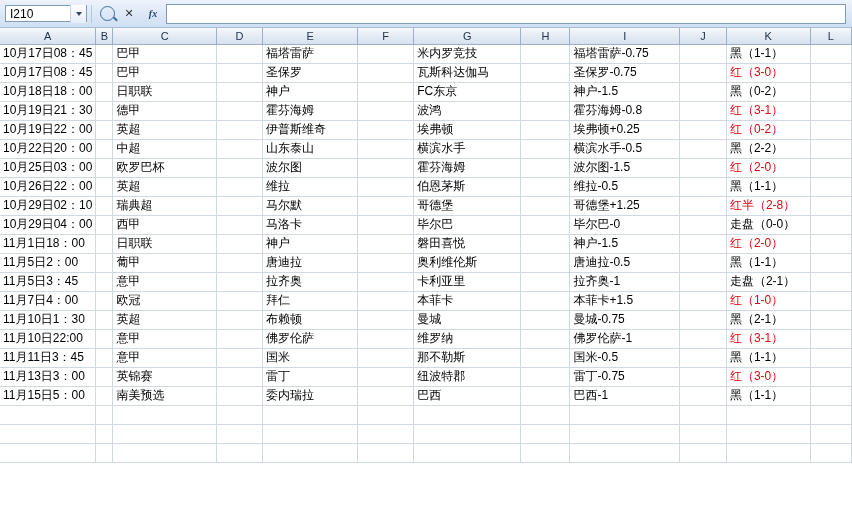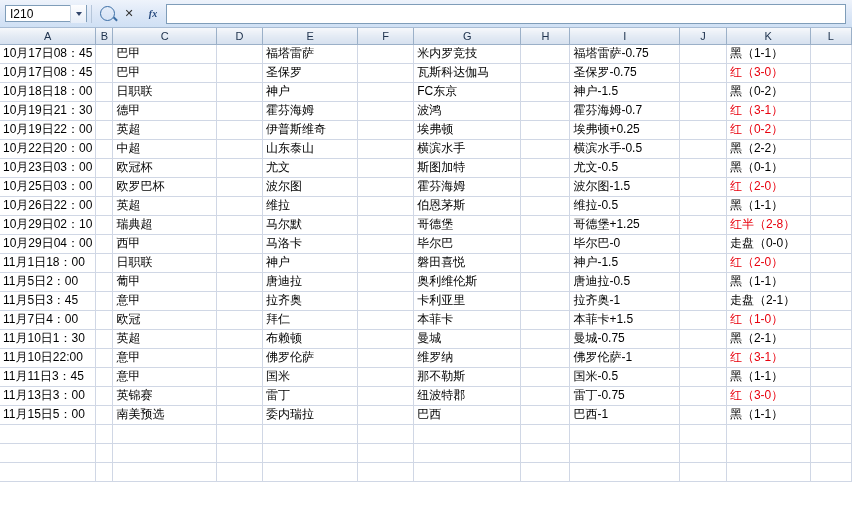--- a/index.html
+++ b/index.html
@@ -183,21 +183,21 @@
         </tr>
         <tr>
           <td class="cA">10月19日21：30</td>
           <td class="cB"></td>
           <td class="cC">德甲</td>
           <td class="cD"></td>
           <td class="cE">霍芬海姆</td>
           <td class="cF"></td>
           <td class="cG">波鸿</td>
           <td class="cH"></td>
-          <td class="cI">霍芬海姆-0.7</td>
+          <td class="cI">霍芬海姆-0.8</td>
           <td class="cJ"></td>
           <td class="cK red">红（3-1）</td>
           <td class="cL"></td>
         </tr>
         <tr>
           <td class="cA">10月19日22：00</td>
           <td class="cB"></td>
           <td class="cC">英超</td>
           <td class="cD"></td>
           <td class="cE">伊普斯维奇</td>
@@ -214,34 +214,20 @@
           <td class="cB"></td>
           <td class="cC">中超</td>
           <td class="cD"></td>
           <td class="cE">山东泰山</td>
           <td class="cF"></td>
           <td class="cG">横滨水手</td>
           <td class="cH"></td>
           <td class="cI">横滨水手-0.5</td>
           <td class="cJ"></td>
           <td class="cK">黑（2-2）</td>
-          <td class="cL"></td>
-        </tr>
-        <tr>
-          <td class="cA">10月23日03：00</td>
-          <td class="cB"></td>
-          <td class="cC">欧冠杯</td>
-          <td class="cD"></td>
-          <td class="cE">尤文</td>
-          <td class="cF"></td>
-          <td class="cG">斯图加特</td>
-          <td class="cH"></td>
-          <td class="cI">尤文-0.5</td>
-          <td class="cJ"></td>
-          <td class="cK">黑（0-1）</td>
           <td class="cL"></td>
         </tr>
         <tr>
           <td class="cA">10月25日03：00</td>
           <td class="cB"></td>
           <td class="cC">欧罗巴杯</td>
           <td class="cD"></td>
           <td class="cE">波尔图</td>
           <td class="cF"></td>
           <td class="cG">霍芬海姆</td>

